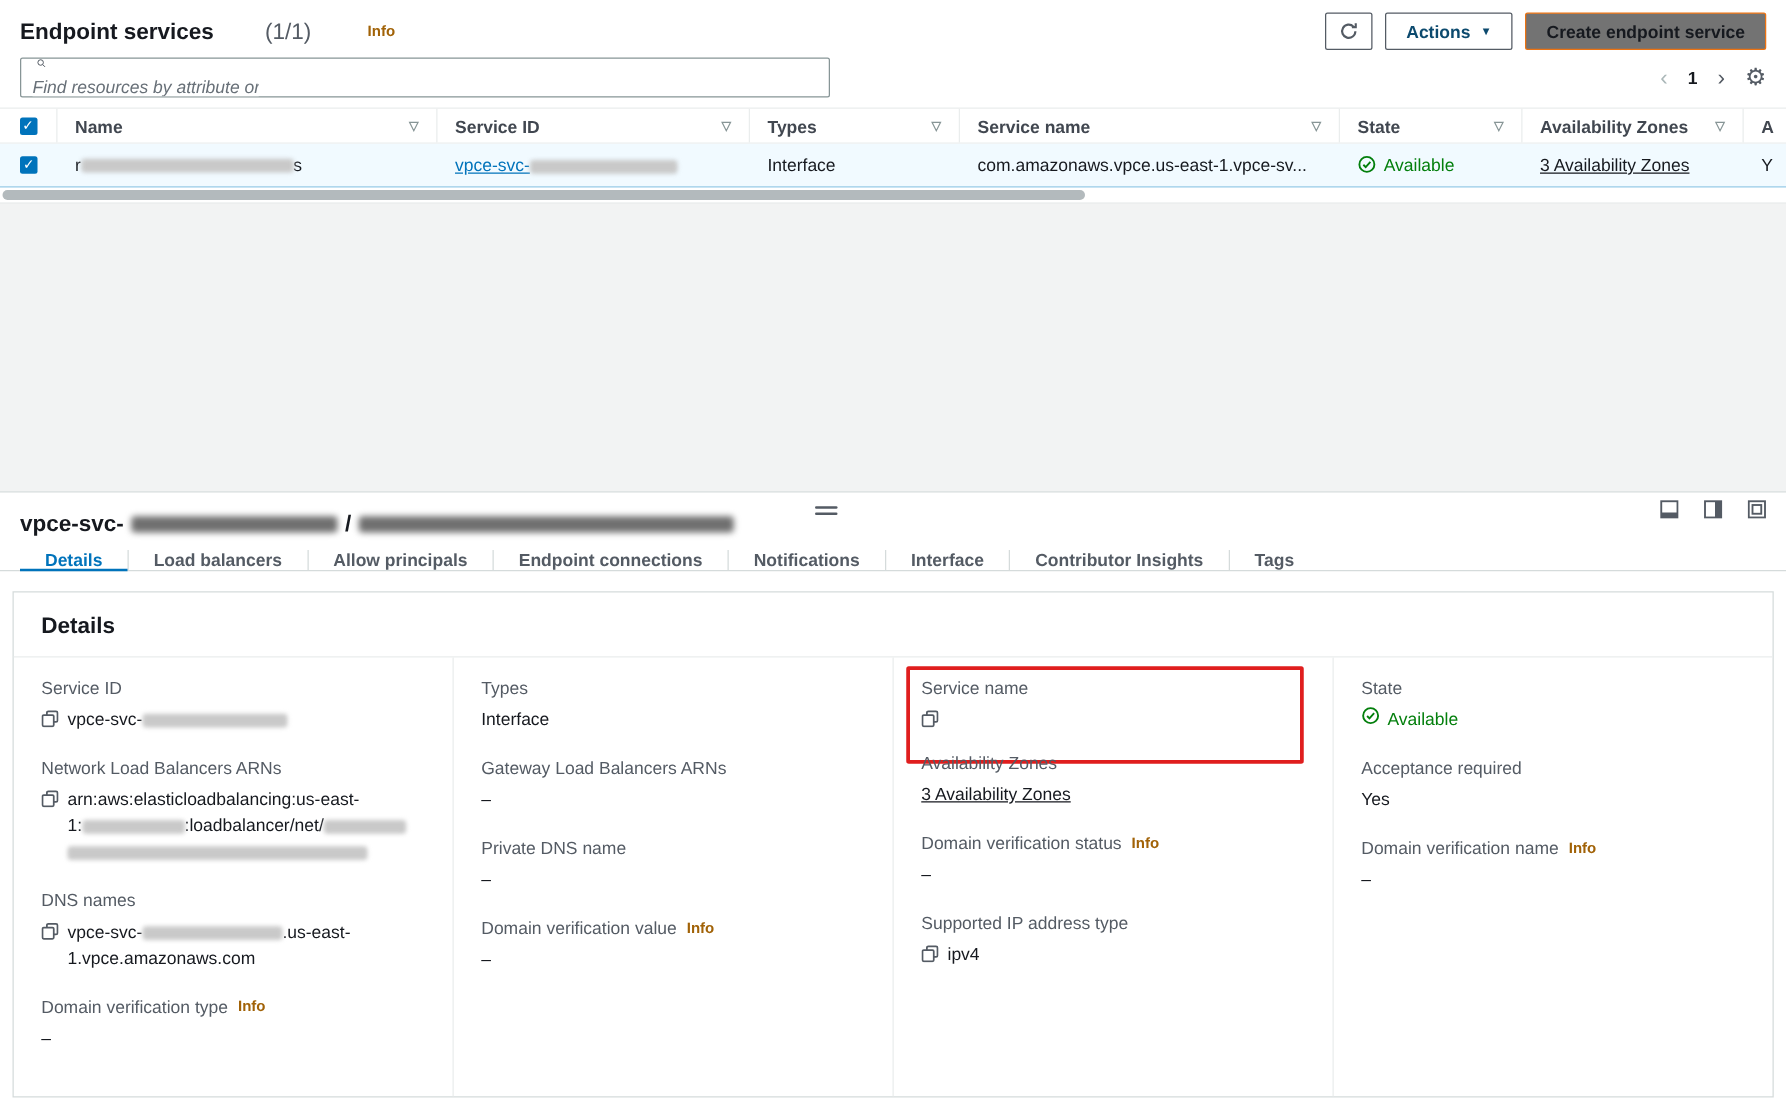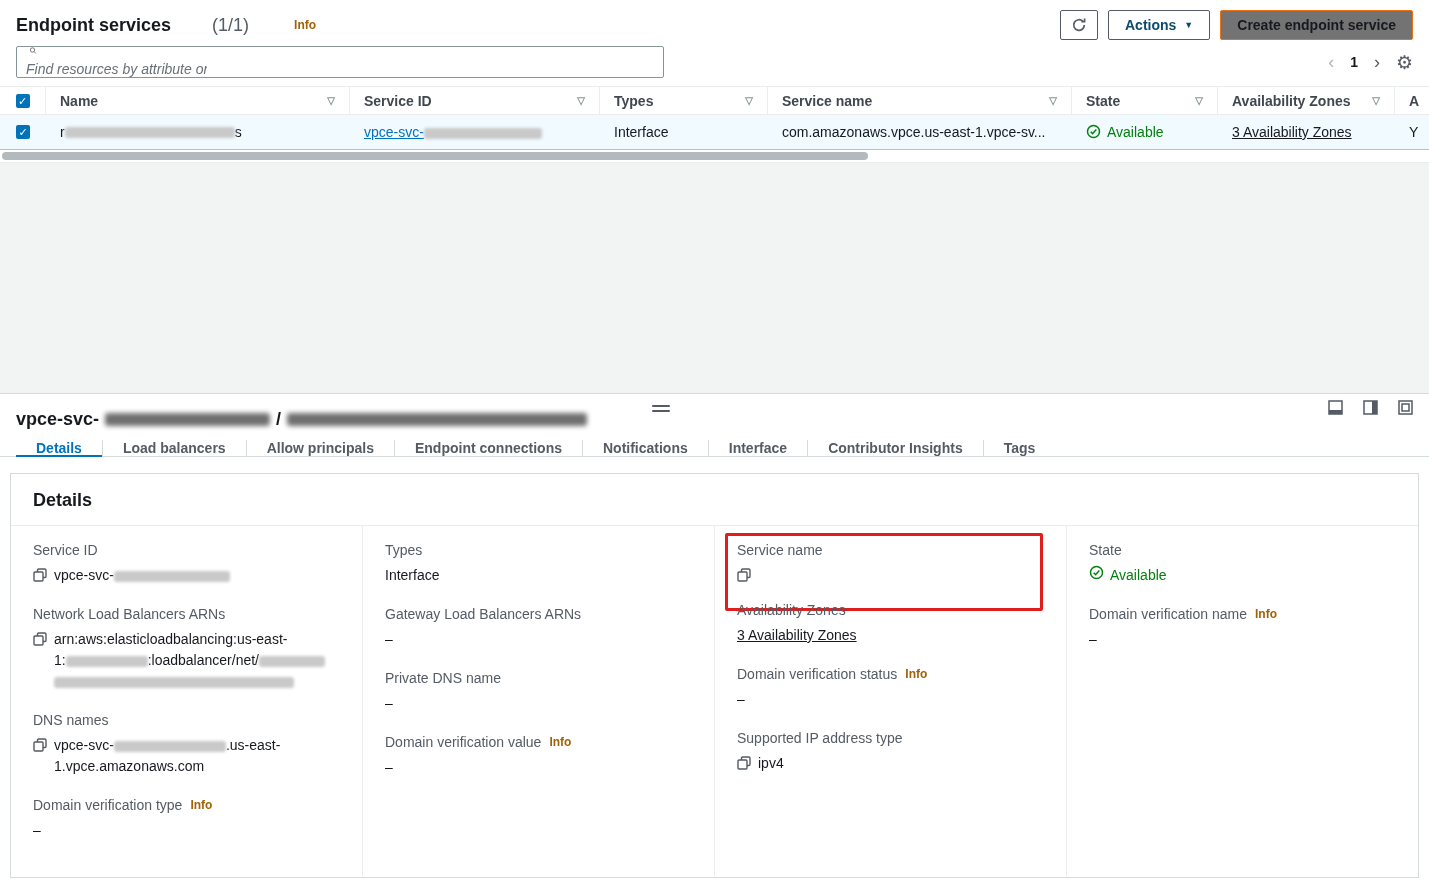--- a/index.html
+++ b/index.html
@@ -410,20 +410,26 @@
               <span class="state-ok">
                 <svg width="15" height="15" viewBox="0 0 16 16">
                   <circle cx="8" cy="8" r="6.4" fill="none" stroke="#037f0c" stroke-width="1.6"></circle>
                   <path d="M5 8.3l2 2 4-4.5" fill="none" stroke="#037f0c" stroke-width="1.6"></path>
                 </svg>
                 <span>Available</span>
               </span>
             </div>
           </div>
           <div class="field">
+            <div class="f-label">Acceptance required</div>
+            <div class="f-value">
+                <span>Yes</span>
+              </div>
+          </div>
+          <div class="field">
             <div class="f-label">
               <span>Domain verification name</span>
               <span class="info-link">Info</span>
             </div>
             <div class="f-value">
                 <span>–</span>
               </div>
           </div>
         </div>
 

